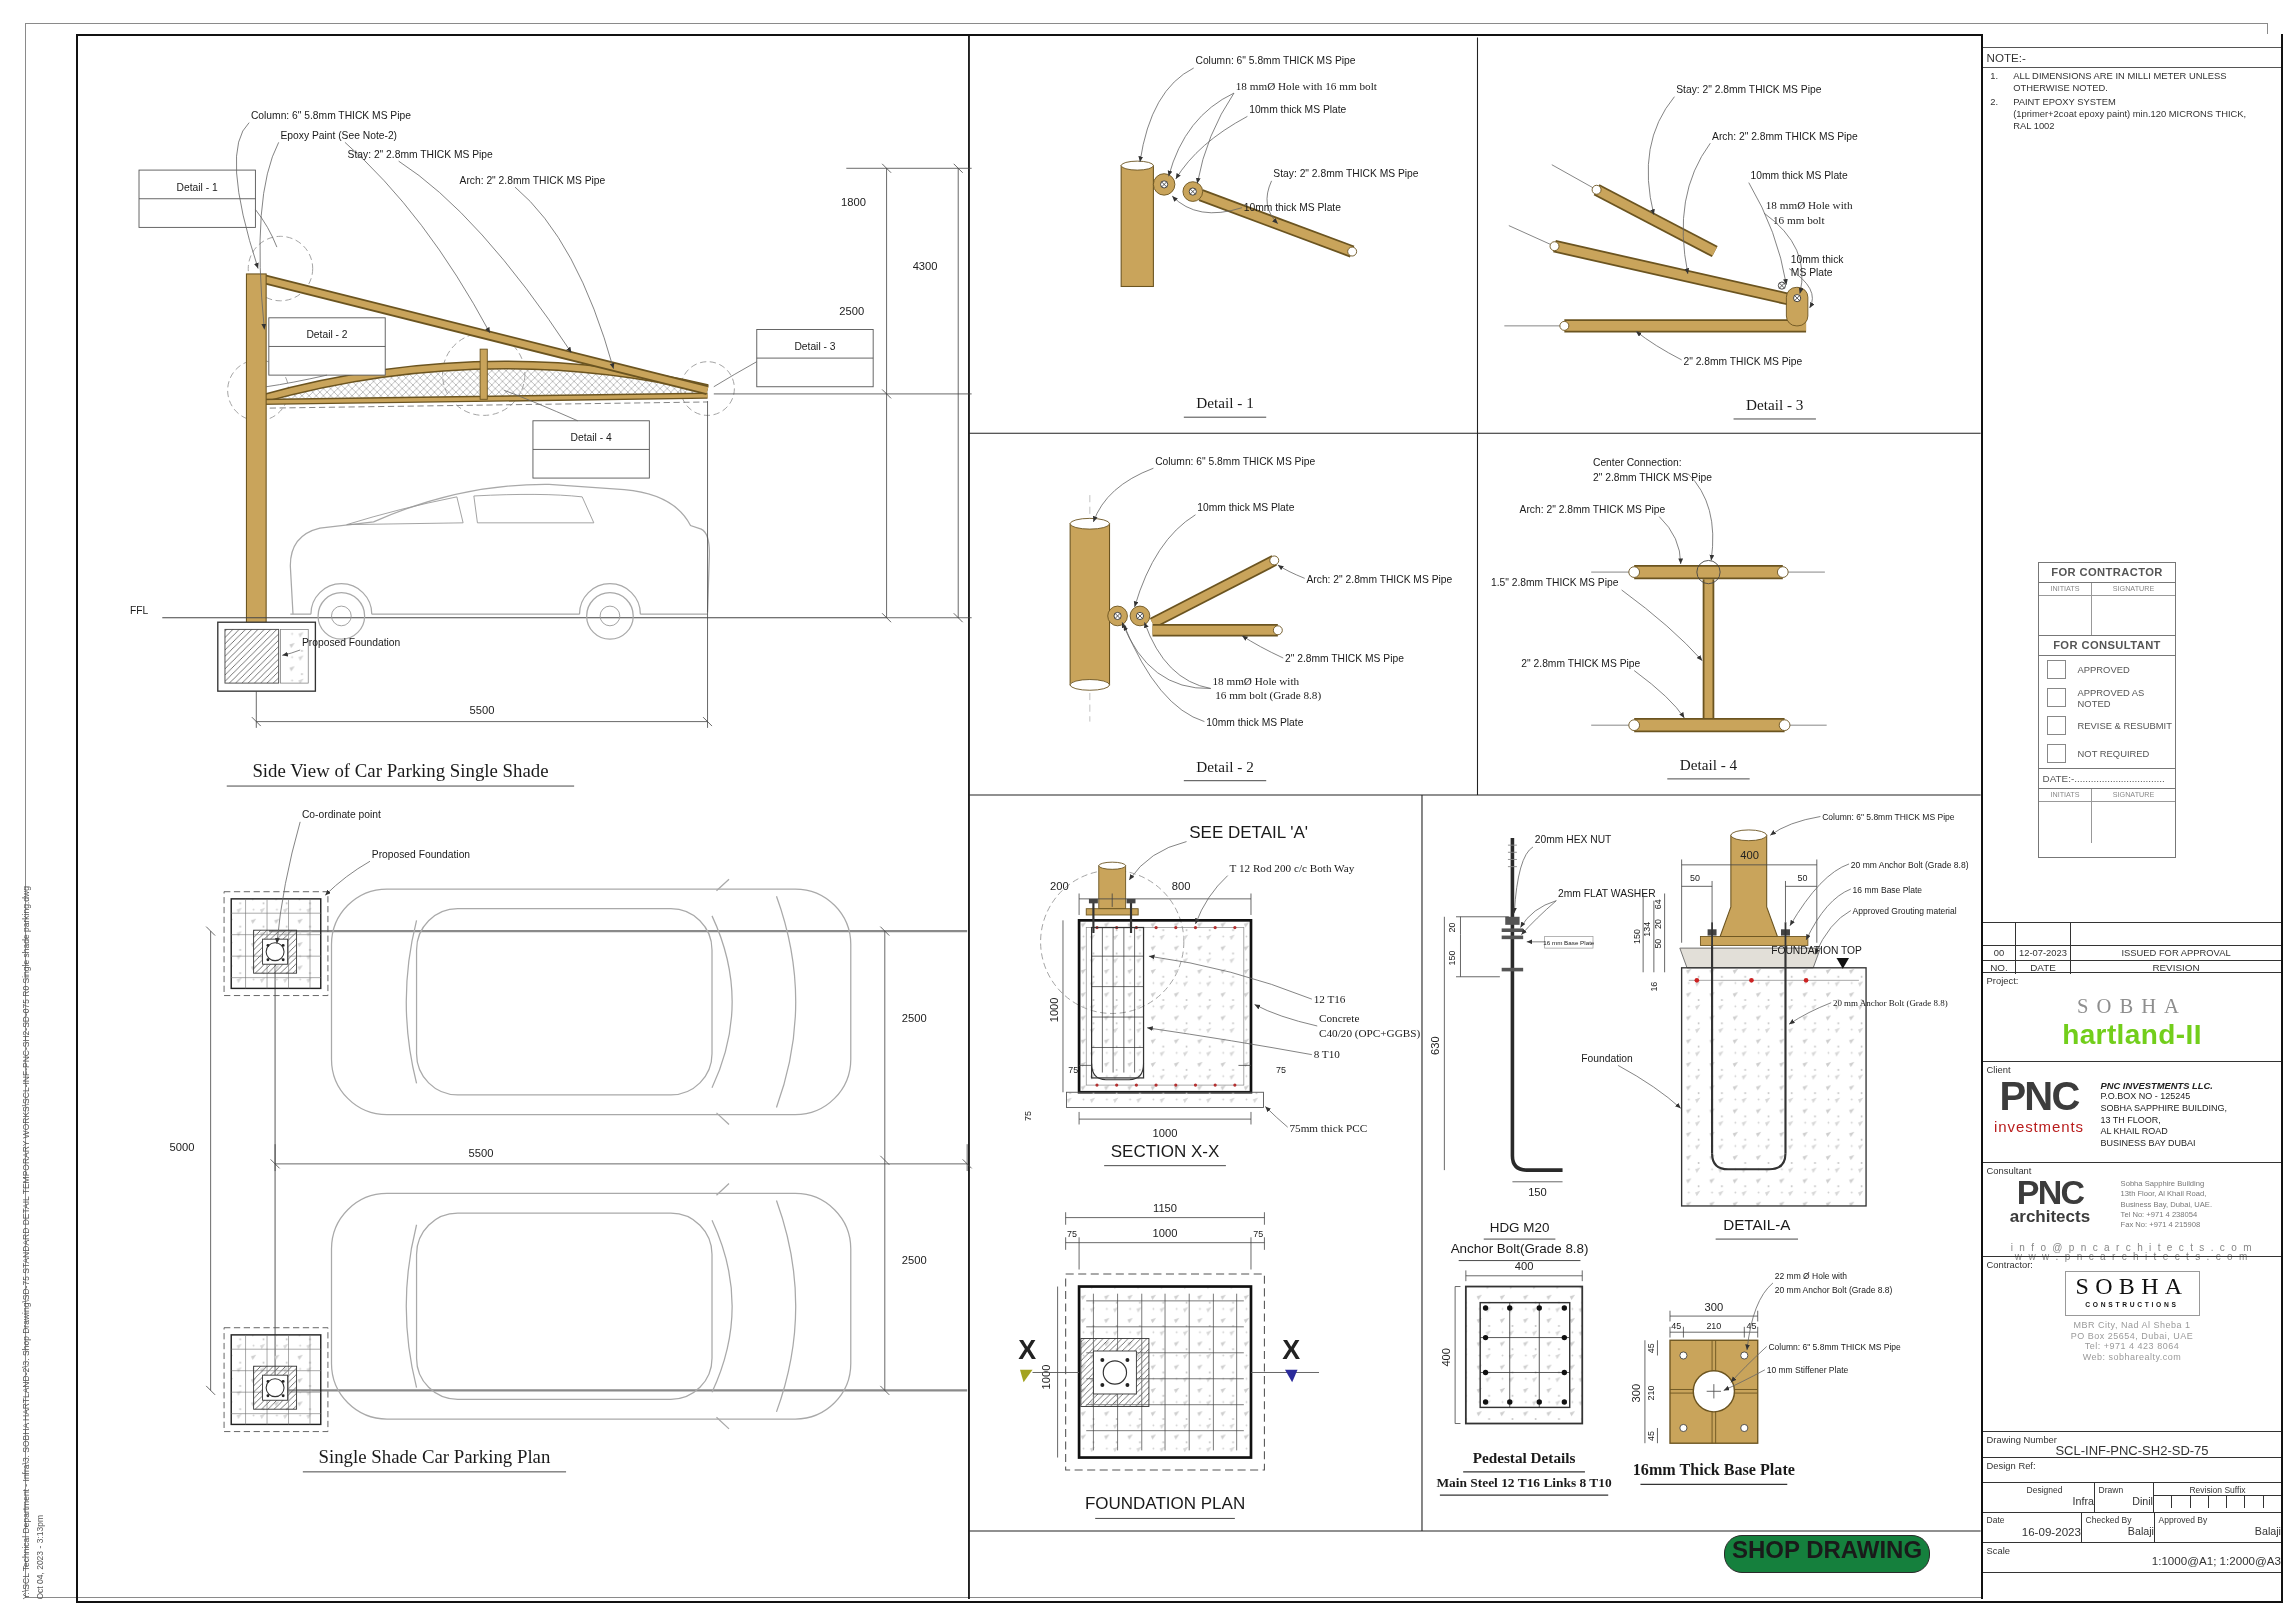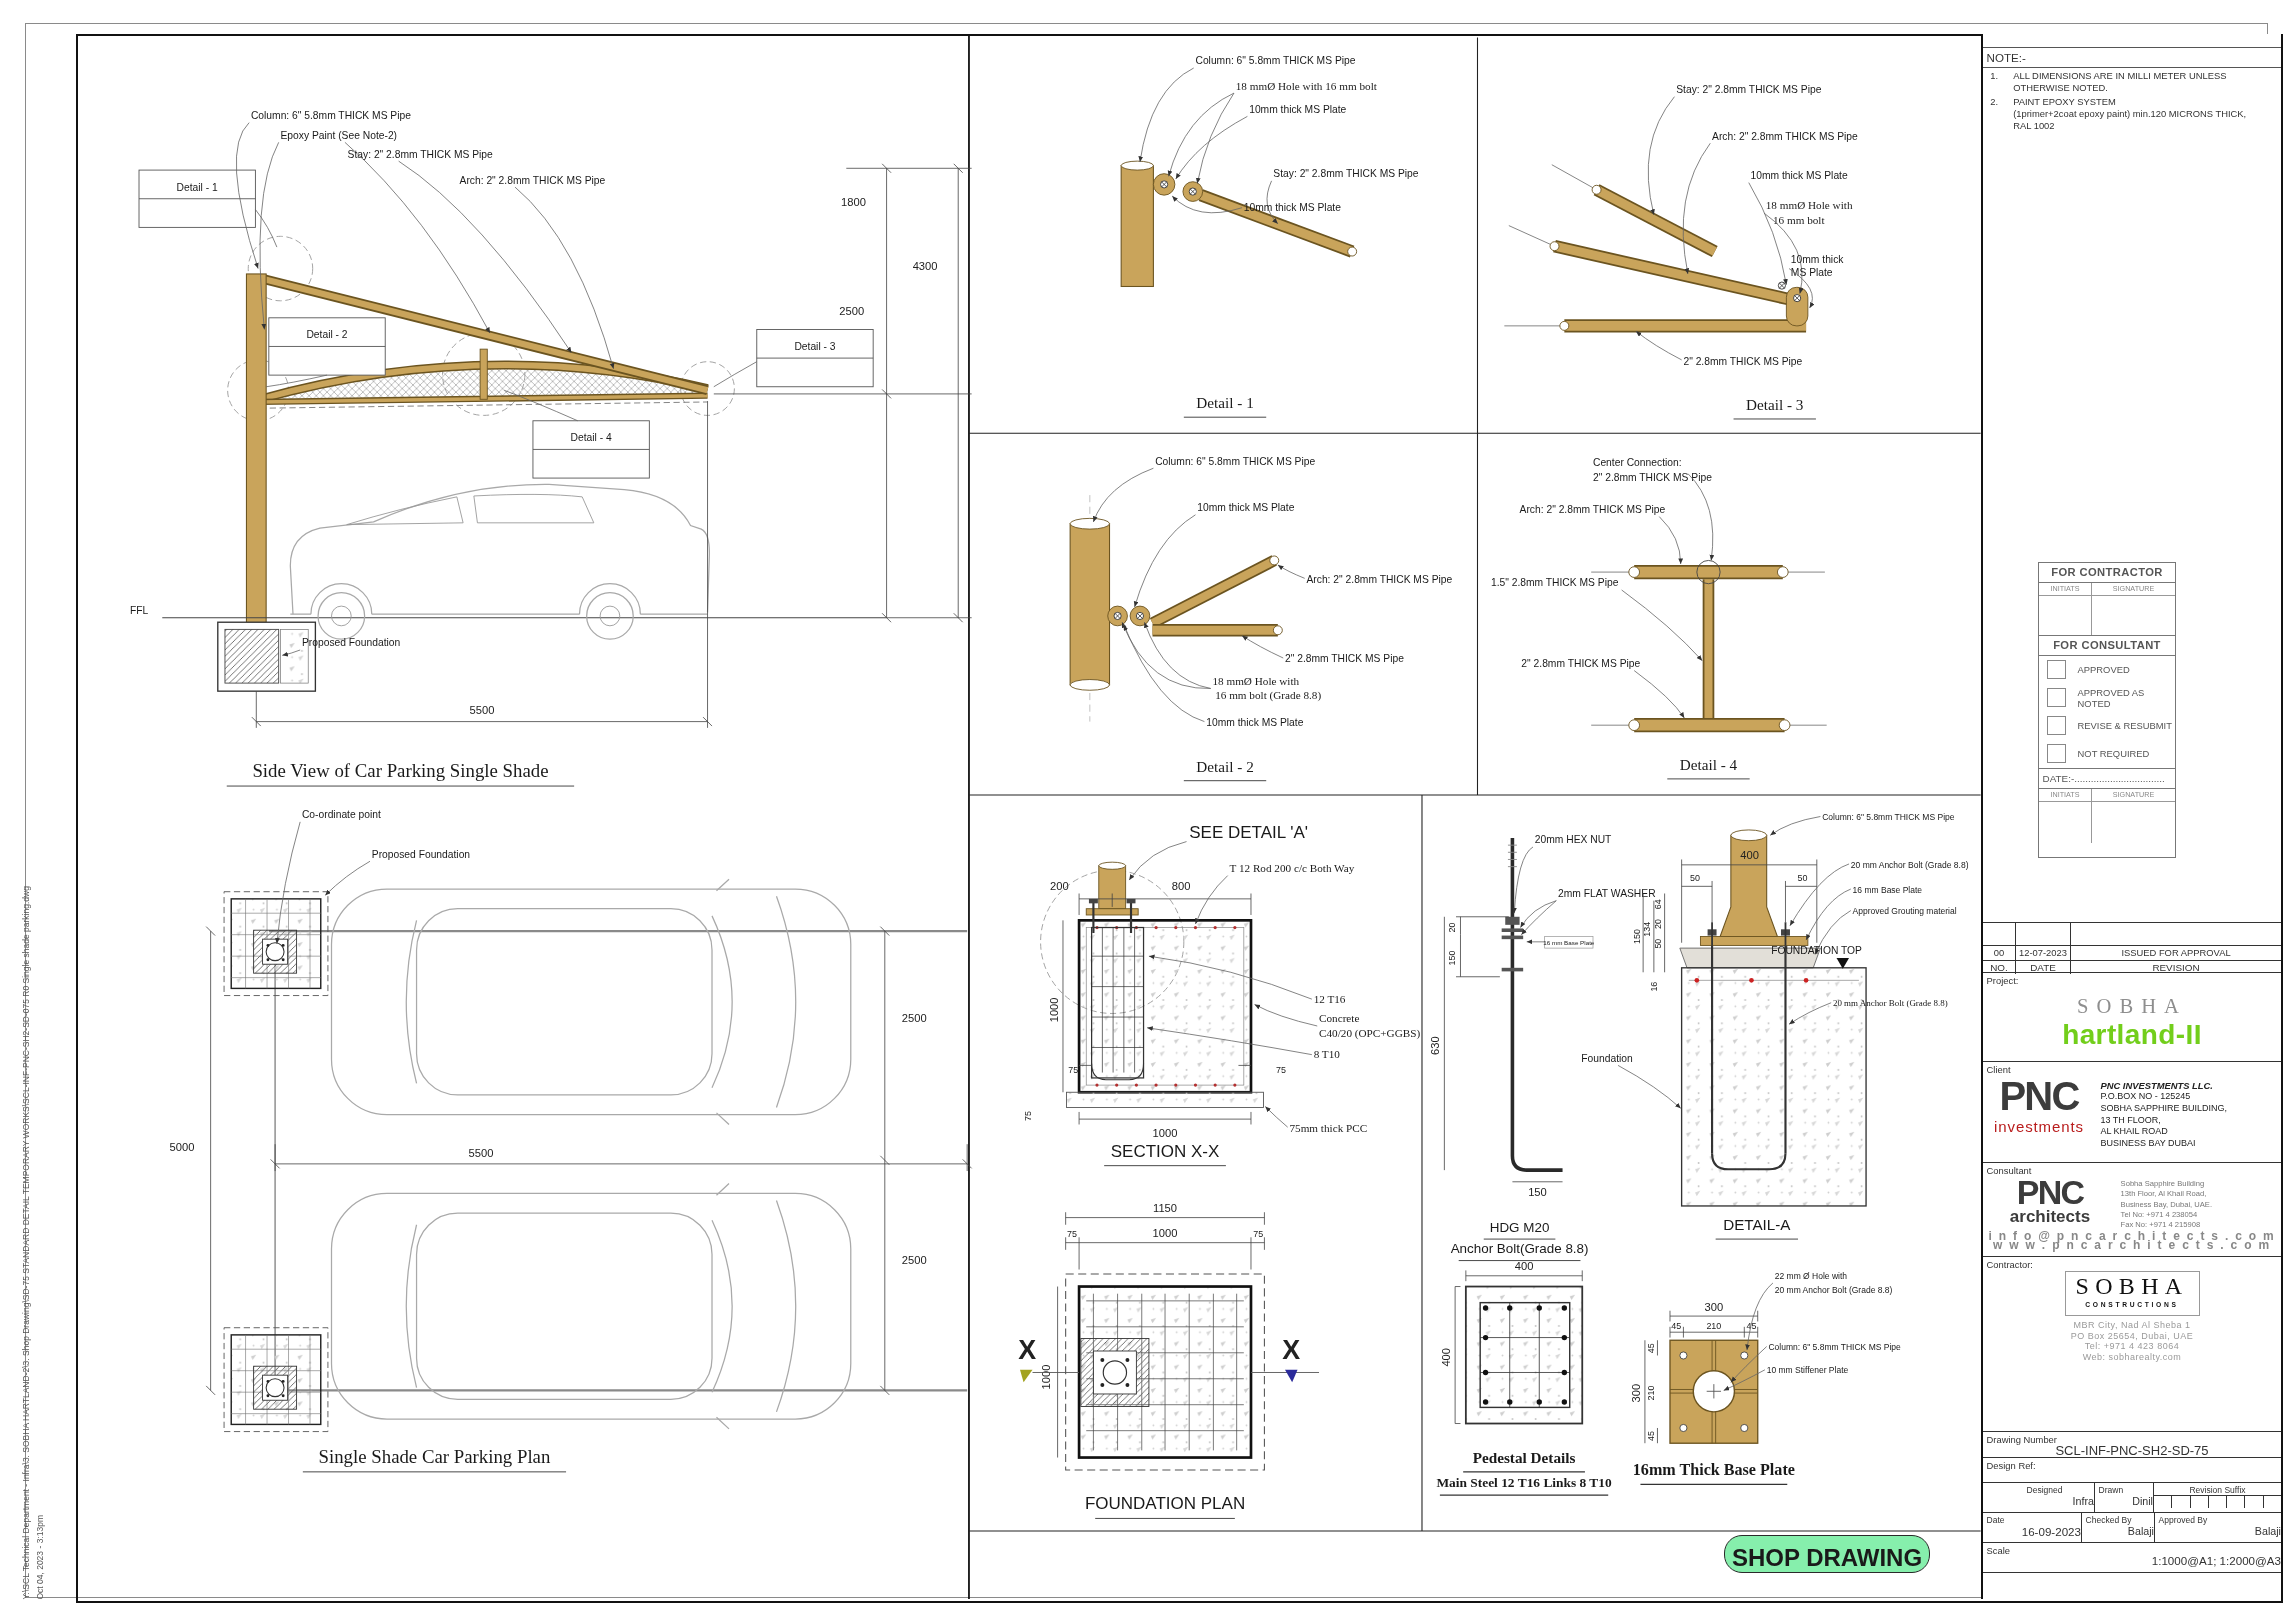--- a/index.html
+++ b/index.html
@@ -73,36 +73,36 @@
   .pnclogo{width:112px;flex:none;text-align:center;}
   .pnc-big{font-size:40px;font-weight:900;color:#3c3c3c;letter-spacing:-1.8px;line-height:36px;}
   .pnc-sub{font-size:15px;color:#b91c1c;letter-spacing:0.9px;margin-top:3.6px;}
   .cl-addr{font-size:9px;color:#222;line-height:11.6px;margin-left:5.4px;margin-top:1.8px;}
   .cl-addr .b{font-weight:bold;font-size:9.4px;font-style:italic;}
   .co-flex{display:flex;margin-top:14.3px;}
   .pnclogo2{width:134px;flex:none;text-align:center;}
   .pnc-big2{font-size:34px;font-weight:900;color:#3c3c3c;letter-spacing:-1.8px;line-height:30px;}
   .pnc-sub2{font-size:17px;font-weight:bold;color:#3c3c3c;margin-top:0px;}
   .co-addr{font-size:7.6px;color:#777;line-height:10.3px;margin-left:3.6px;margin-top:1.8px;}
-  .mailrow{text-align:center;font-size:12px;color:#888;letter-spacing:1.8px;margin-top:1px;line-height:9.9px;font-weight:bold;}
+  .mailrow{text-align:center;font-size:10px;color:#888;letter-spacing:1.8px;margin-top:12px;line-height:9.9px;}
   .sobox{width:133px;height:43px;border:0.9px solid #999;margin:14.3px auto 0 auto;text-align:center;}
   .sobox .s1{font-family:"Liberation Serif",serif;font-size:24px;letter-spacing:6.3px;color:#111;line-height:29px;}
   .sobox .s2{font-size:6.7px;font-weight:bold;letter-spacing:2.7px;color:#111;}
   .contr-addr{text-align:center;font-size:9px;color:#9a9a9a;letter-spacing:0.5px;line-height:10.7px;margin-top:3.6px;}
   .dtitle{text-align:center;font-weight:bold;font-size:11.6px;color:#1a1a1a;line-height:14.8px;margin-top:19px;}
   .dnum{text-align:center;font-size:13px;color:#333;margin-top:10.7px;}
   .cols3{position:absolute;left:0;width:298px;display:flex;}
   .cols3 .cA{box-sizing:border-box;border-right:0.9px solid #333;}
   .cell-l{font-size:8.5px;color:#333;padding:1.8px 0 0 3.6px;}
   .cell-v{font-size:10.7px;color:#333;text-align:right;}
   .sufcells{display:flex;border-top:0.9px solid #333;height:12.5px;}
   .sufcells div{flex:1;border-right:0.9px solid #333;}
   .sufcells div:last-child{border-right:none;}
   .stamp{position:absolute;left:1724px;top:1535px;width:204px;height:36px;border:1.8px solid #2a2a2a;border-radius:18px;
-         display:flex;align-items:flex-end;justify-content:center;font-weight:bold;font-size:24px;color:#1a1a1a;background:#86efac;}
+         display:flex;align-items:flex-start;justify-content:center;font-weight:bold;font-size:24px;color:#1a1a1a;background:#15803d;}
 </style>
 </head>
 <body>
 
 <div class="sheet">
   <div class="outer-frame"></div>
   <div class="main-frame"></div>
 
   <div class="vpath">
     <div>Y:\SCL Technical Department - Infra\3. SOBHA HARTLAND-2\3. Shop Drawing\SD-75 STANDARD DETAIL TEMPORARY WORKS\SCL-INF-PNC-SH2-SD-075 R0 Single shade parking.dwg</div>

